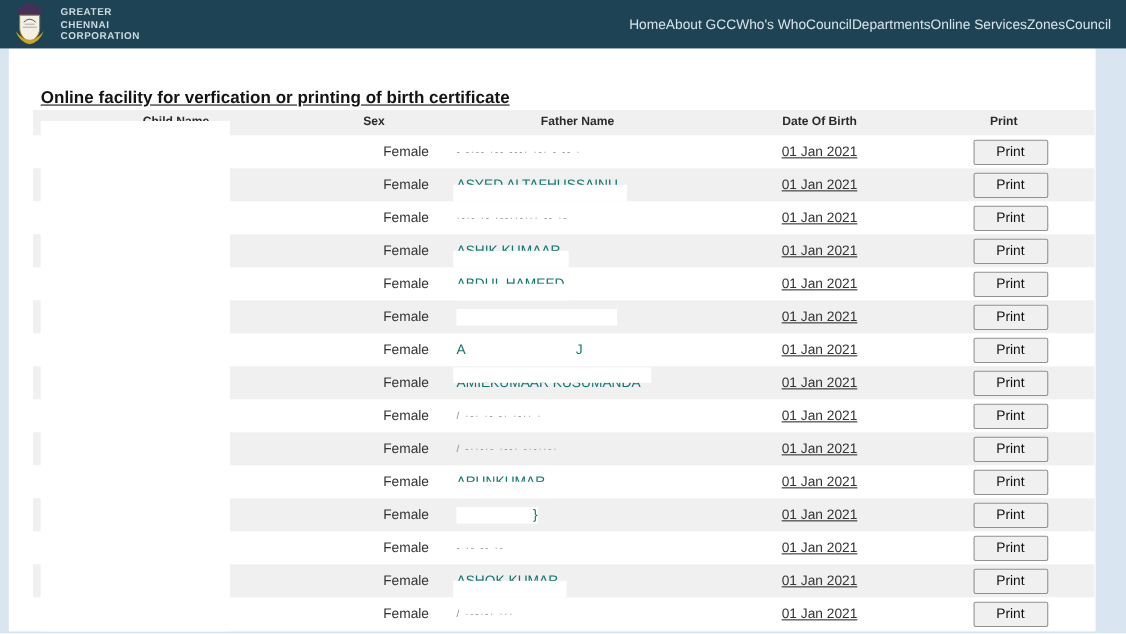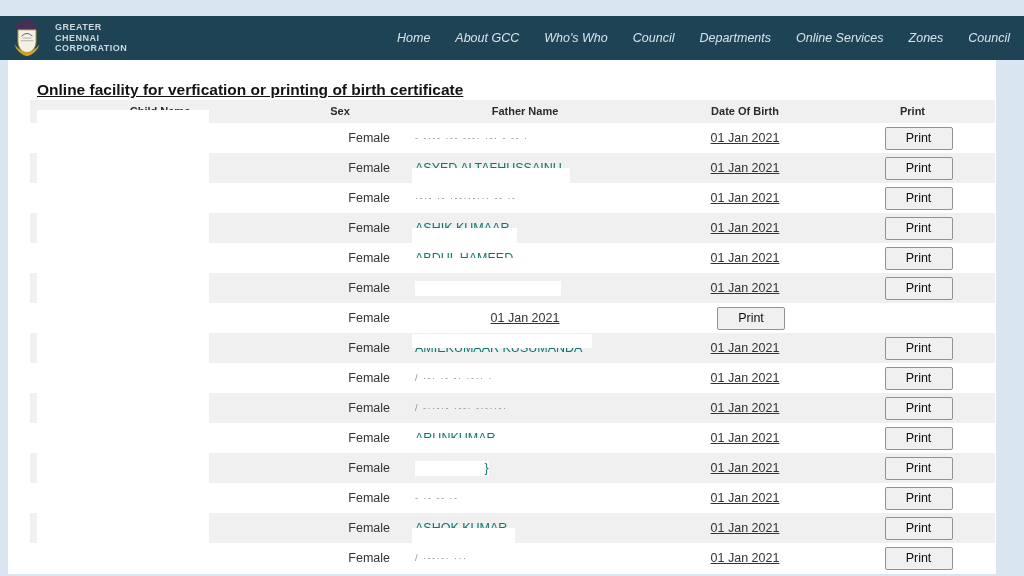--- a/index.html
+++ b/index.html
@@ -1,24 +1,24 @@
 <!DOCTYPE html>
 <html><head>
 <meta charset="utf-8">
 <style>
   html,body{margin:0;padding:0;}
   body{font-family:"Liberation Sans","DejaVu Sans",sans-serif;}
   #canvas{position:relative;width:1024px;height:576px;background:#d9e5f1;overflow:hidden;}
 
   
-  .navbar{position:absolute;left:0;top:16px;width:1024px;height:44px;background:#1d4355;
+  .navbar{position:absolute;left:0;top:0;width:1024px;height:44px;background:#1d4355;
           display:flex;align-items:center;padding:0 14px 0 8px;box-sizing:border-box;z-index:6;}
   .logo{width:38px;height:40px;flex:0 0 auto;}
   .brand{margin-left:9px;color:#ccd9df;font-size:9px;font-weight:bold;letter-spacing:.5px;line-height:10.5px;}
-  .nav{margin-left:auto;display:flex;gap:25px;align-items:flex-end;font-style:italic;}
+  .nav{margin-left:auto;display:flex;align-items:flex-end;}
   .nav-item{color:#d9e4ea;font-size:12.5px;text-decoration:none;cursor:pointer;white-space:nowrap;}
 
   
   .content{position:absolute;left:8px;top:44px;width:988px;height:530px;background:#ffffff;}
   .title{position:absolute;left:37px;top:71px;font-size:15.5px;font-weight:bold;color:#141414;z-index:2;text-decoration:underline;}
 
   
   .grid{display:grid;grid-template-columns:260px 100px 270px 170px 165px;}
   .thead{position:absolute;left:30px;top:100px;width:965px;height:23px;background:#f0f0f0;
          font-weight:bold;font-size:11px;color:#2b2b2b;line-height:23px;z-index:1;}
@@ -164,20 +164,23 @@
     </div>
     <div class="cell c-dob">01 Jan 2021</div>
     <div class="cell c-print">
       <button class="pbtn">Print</button>
     </div>
   </div>
 
   <div class="trow grid">
     <div class="cell c-child"></div>
     <div class="cell c-sex">Female</div>
+    <div class="cell c-father">
+      <span class="frag f-plain">A                             J</span>
+    </div>
     <div class="cell c-dob">01 Jan 2021</div>
     <div class="cell c-print">
       <button class="pbtn">Print</button>
     </div>
   </div>
 
   <div class="trow grid">
     <div class="cell c-child"></div>
     <div class="cell c-sex">Female</div>
     <div class="cell c-father">

